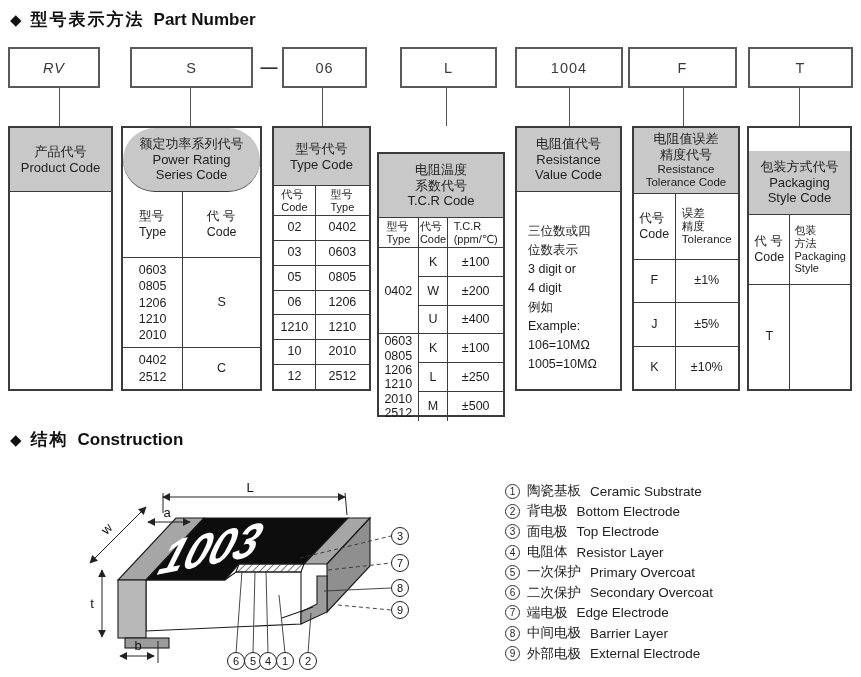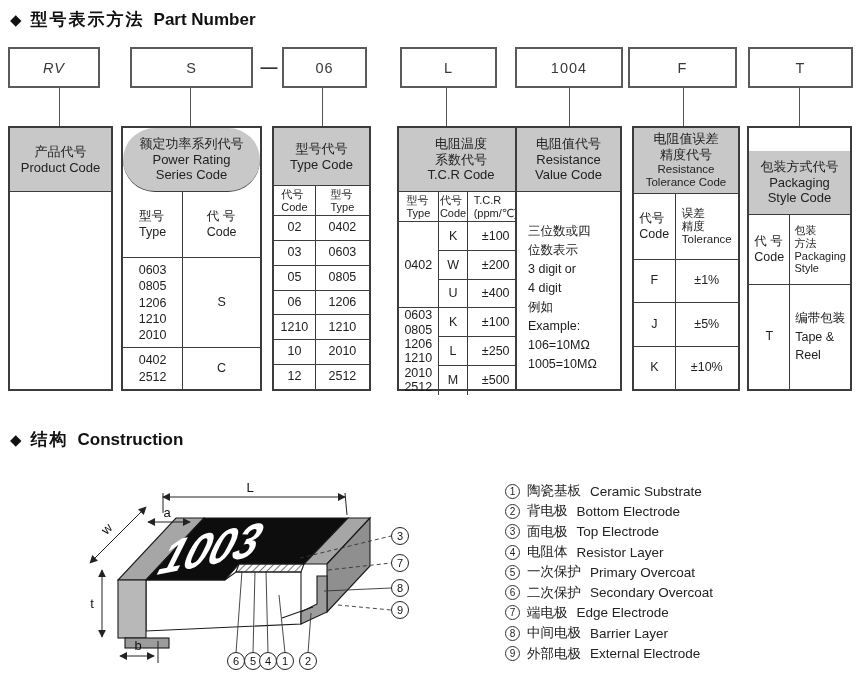--- a/index.html
+++ b/index.html
@@ -155,21 +155,21 @@
         <div class="cell br" style="width:44%;">10</div>
         <div class="cell" style="width:56%;">2010</div>
       </div>
       <div class="row">
         <div class="cell br" style="width:44%;">12</div>
         <div class="cell" style="width:56%;">2512</div>
       </div>
     </div>
   </div>
 
-  <div class="tbl" style="left:397px; width:128px;">
+  <div class="tbl" style="left:377px; width:128px;margin-top:26px;">
     <div class="th" style="height:64px;">
       <span>电阻温度</span>
       <span>系数代号</span>
       <span>T.C.R Code</span>
     </div>
     <div class="sub" style="height:30px;">
       <div class="cell br pre sm" style="width:32%;">型号
 Type</div>
       <div class="cell br pre sm" style="width:24%;">代号
 Code</div>
@@ -255,23 +255,20 @@
       <div class="cell br pre" style="width:41%;">代 号
 Code</div>
       <div class="cell pre sm" style="width:59%; font-size:11px;">包装
 方法
 Packaging
 Style</div>
     </div>
     <div class="rows">
       <div class="row">
         <div class="cell br" style="width:41%;">T</div>
-        <div class="cell pre" style="width:59%; line-height:1.5;">编带包装
-Tape &amp;
-Reel</div>
       </div>
     </div>
   </div>
 
   <div class="sec-h" style="left:10px; top:428px;">
     <span class="diamond">◆</span>
     <span class="zh">结构</span>
     <span class="en">Construction</span>
   </div>
 

